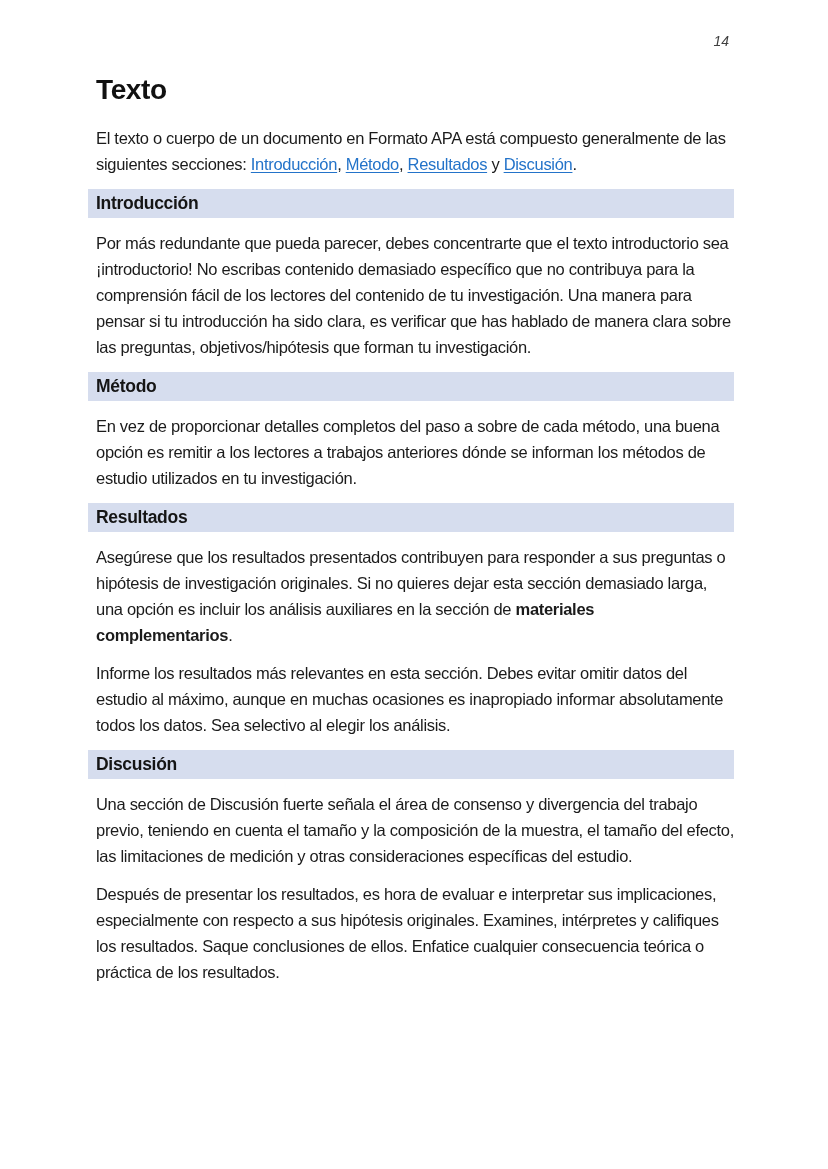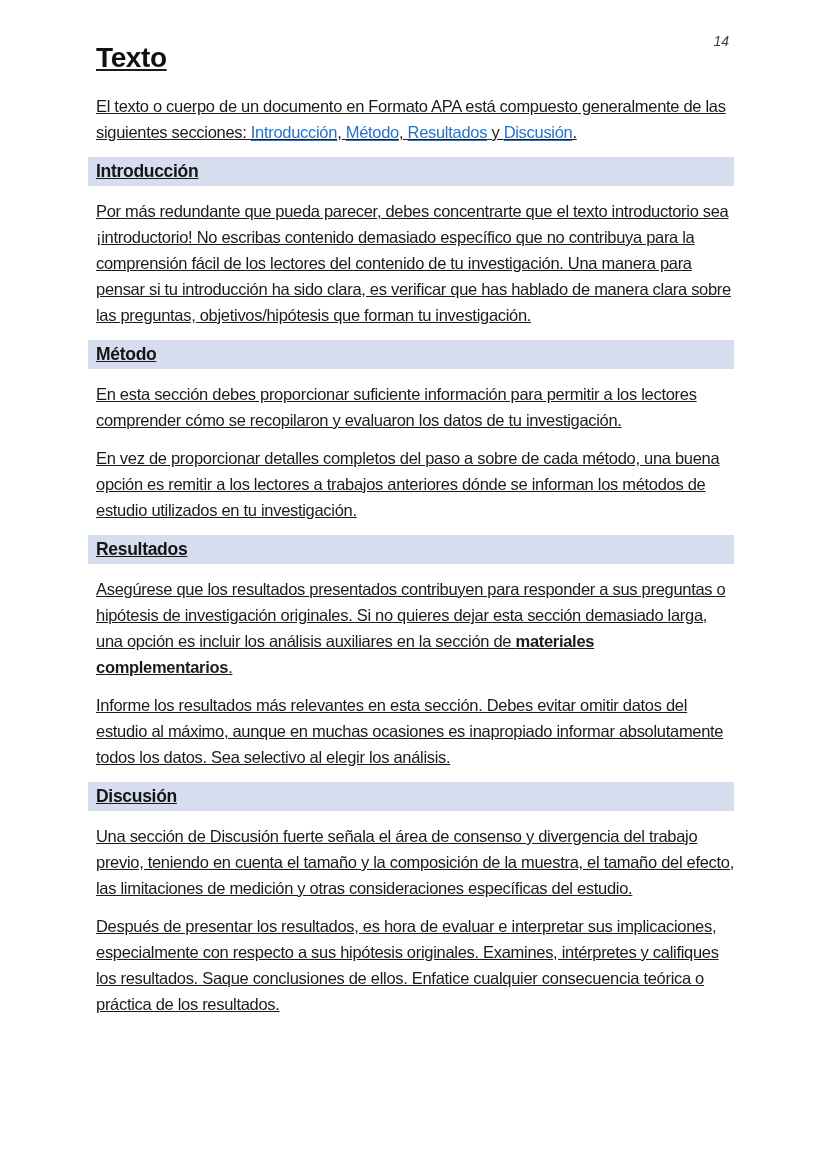--- a/index.html
+++ b/index.html
@@ -23,22 +23,21 @@
     font-size: 14px;
     color: #404040;
     font-style: italic;
   }
   .content {
     position: absolute;
     left: 88px;
     top: 0;
     width: 646px;
     box-sizing: border-box;
-    padding-top: 42px;
-    text-decoration: underline;
+    padding-top: 74px;
   }
   h1.doc-title {
     font-size: 28px;
     font-weight: 700;
     line-height: 31px;
     letter-spacing: -0.4px;
     margin: 0 0 20px 8px;
     color: #111111;
   }
   p.para {
@@ -79,21 +78,20 @@
 
     <p class="para"><span>El texto o cuerpo de un documento en Formato APA está compuesto generalmente de las siguientes secciones: </span><a class="doc-link">Introducción</a><span>, </span><a class="doc-link">Método</a><span>, </span><a class="doc-link">Resultados</a><span> y </span><a class="doc-link">Discusión</a><span>.</span></p>
 
     <section>
       <h2 class="section-bar">Introducción</h2>
       <p class="para">Por más redundante que pueda parecer, debes concentrarte que el texto introductorio sea ¡introductorio! No escribas contenido demasiado específico que no contribuya para la comprensión fácil de los lectores del contenido de tu investigación. Una manera para pensar si tu introducción ha sido clara, es verificar que has hablado de manera clara sobre las preguntas, objetivos/hipótesis que forman tu investigación.</p>
     </section>
 
     <section>
       <h2 class="section-bar">Método</h2>
-      <p class="para">En esta sección debes proporcionar suficiente información para permitir a los lectores comprender cómo se recopilaron y evaluaron los datos de tu investigación.</p>
       <p class="para">En vez de proporcionar detalles completos del paso a sobre de cada método, una buena opción es remitir a los lectores a trabajos anteriores dónde se informan los métodos de estudio utilizados en tu investigación.</p>
     </section>
 
     <section>
       <h2 class="section-bar">Resultados</h2>
       <p class="para"><span>Asegúrese que los resultados presentados contribuyen para responder a sus preguntas o hipótesis de investigación originales. Si no quieres dejar esta sección demasiado larga, una opción es incluir los análisis auxiliares en la sección de </span><strong>materiales complementarios</strong><span>.</span></p>
       <p class="para">Informe los resultados más relevantes en esta sección. Debes evitar omitir datos del estudio al máximo, aunque en muchas ocasiones es inapropiado informar absolutamente todos los datos. Sea selectivo al elegir los análisis.</p>
     </section>
 
     <section>

